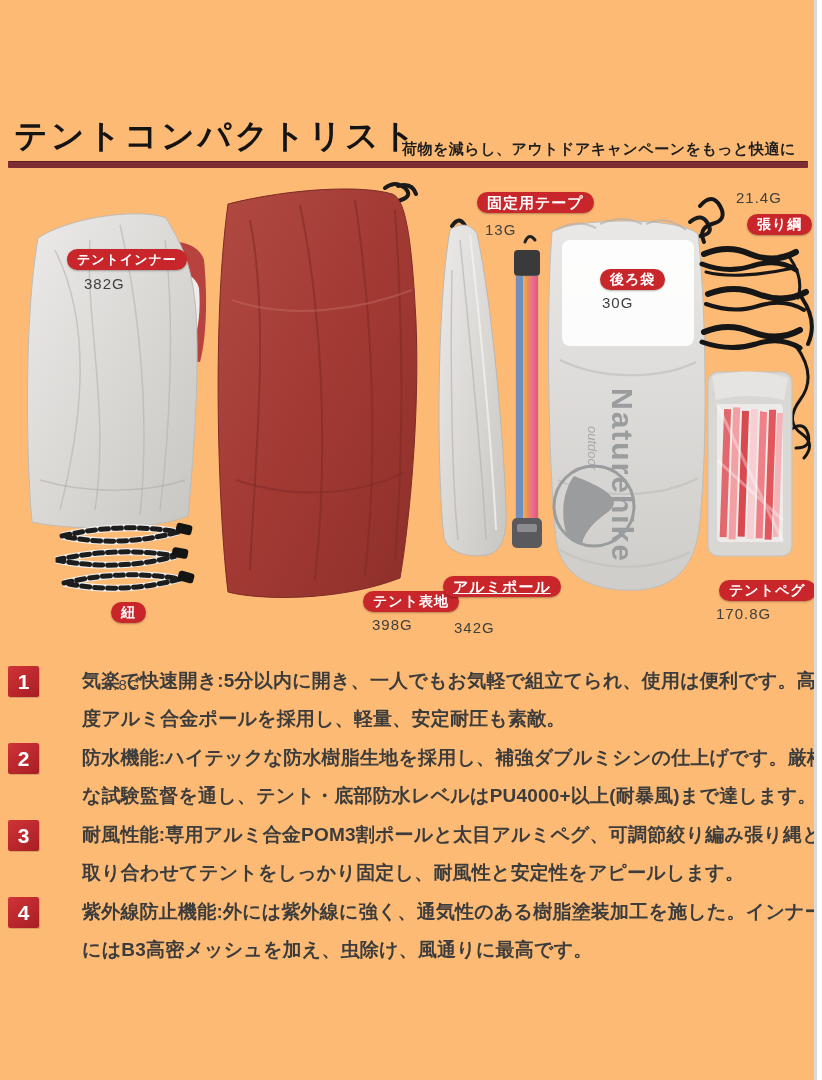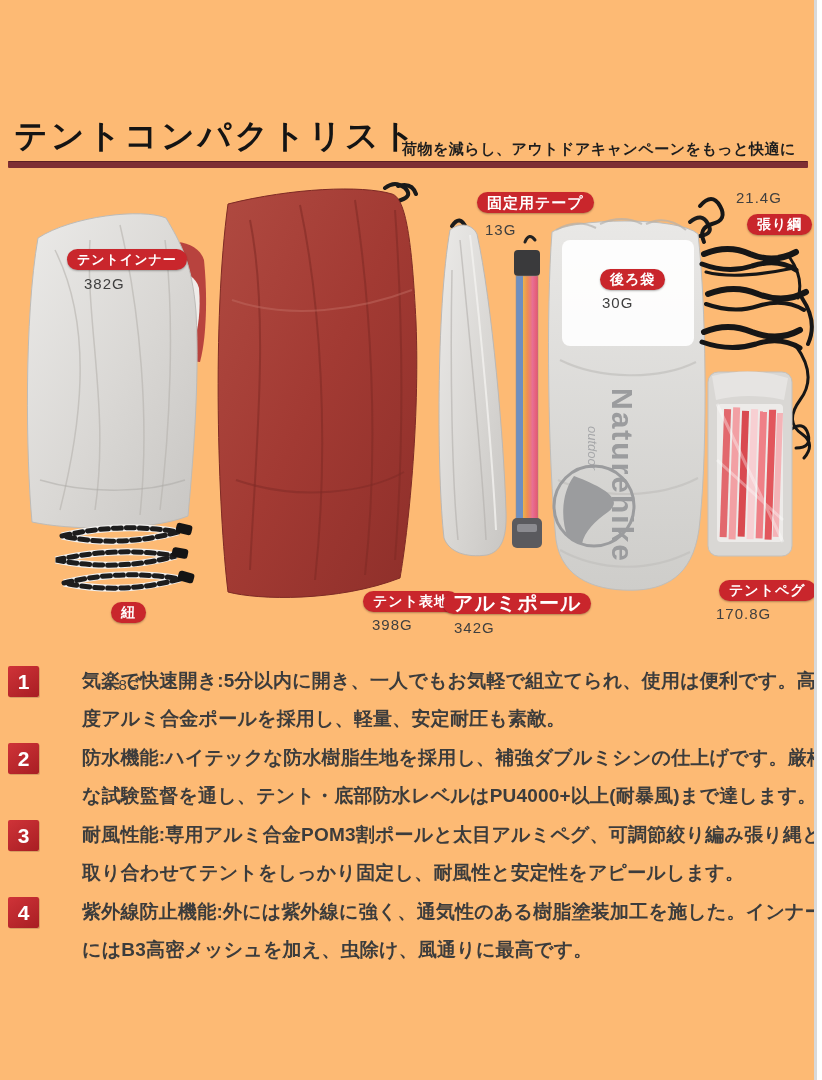--- a/index.html
+++ b/index.html
@@ -191,21 +191,21 @@
 
   <div class="weight" style="left:736px;top:189px;">21.4G</div>
   <div class="badge" style="left:732px;top:214px;">張り綱</div>
 
   <div class="badge" style="left:96px;top:602px;">紐</div>
   <div class="weight" style="left:104px;top:628px;margin-top:48px;">6.8G</div>
 
   <div class="badge" style="left:348px;top:591px;">テント表地</div>
   <div class="weight" style="left:372px;top:616px;">398G</div>
 
-  <div class="badge" style="left:428px;top:593px;font-size:20px;">アルミポール</div>
+  <div class="badge" style="left:428px;top:576px;font-size:15px;text-decoration:underline;">アルミポール</div>
   <div class="weight" style="left:454px;top:599px;margin-top:20px;">342G</div>
 
   <div class="badge" style="left:704px;top:580px;">テントペグ</div>
   <div class="weight" style="left:716px;top:605px;">170.8G</div>
 
   <div class="feature-row" style="top:662px;">
     <div class="feature-num">1</div>
     <div class="feature-text">気楽で快速開き:5分以内に開き、一人でもお気軽で組立てられ、使用は便利です。高強度アルミ合金ポールを採用し、軽量、安定耐圧も素敵。</div>
   </div>
   <div class="feature-row" style="top:739px;">

